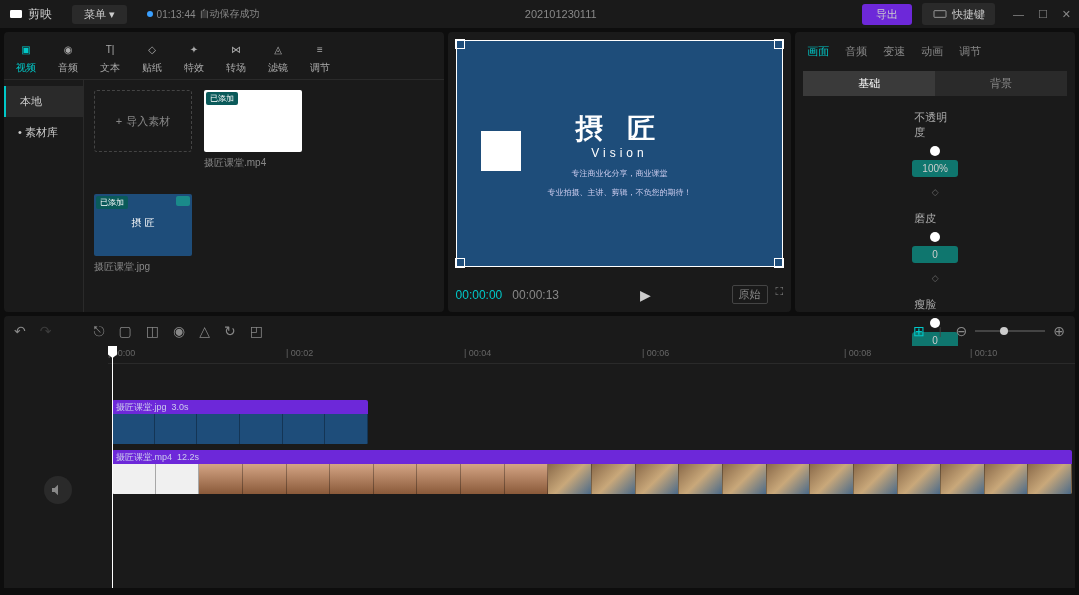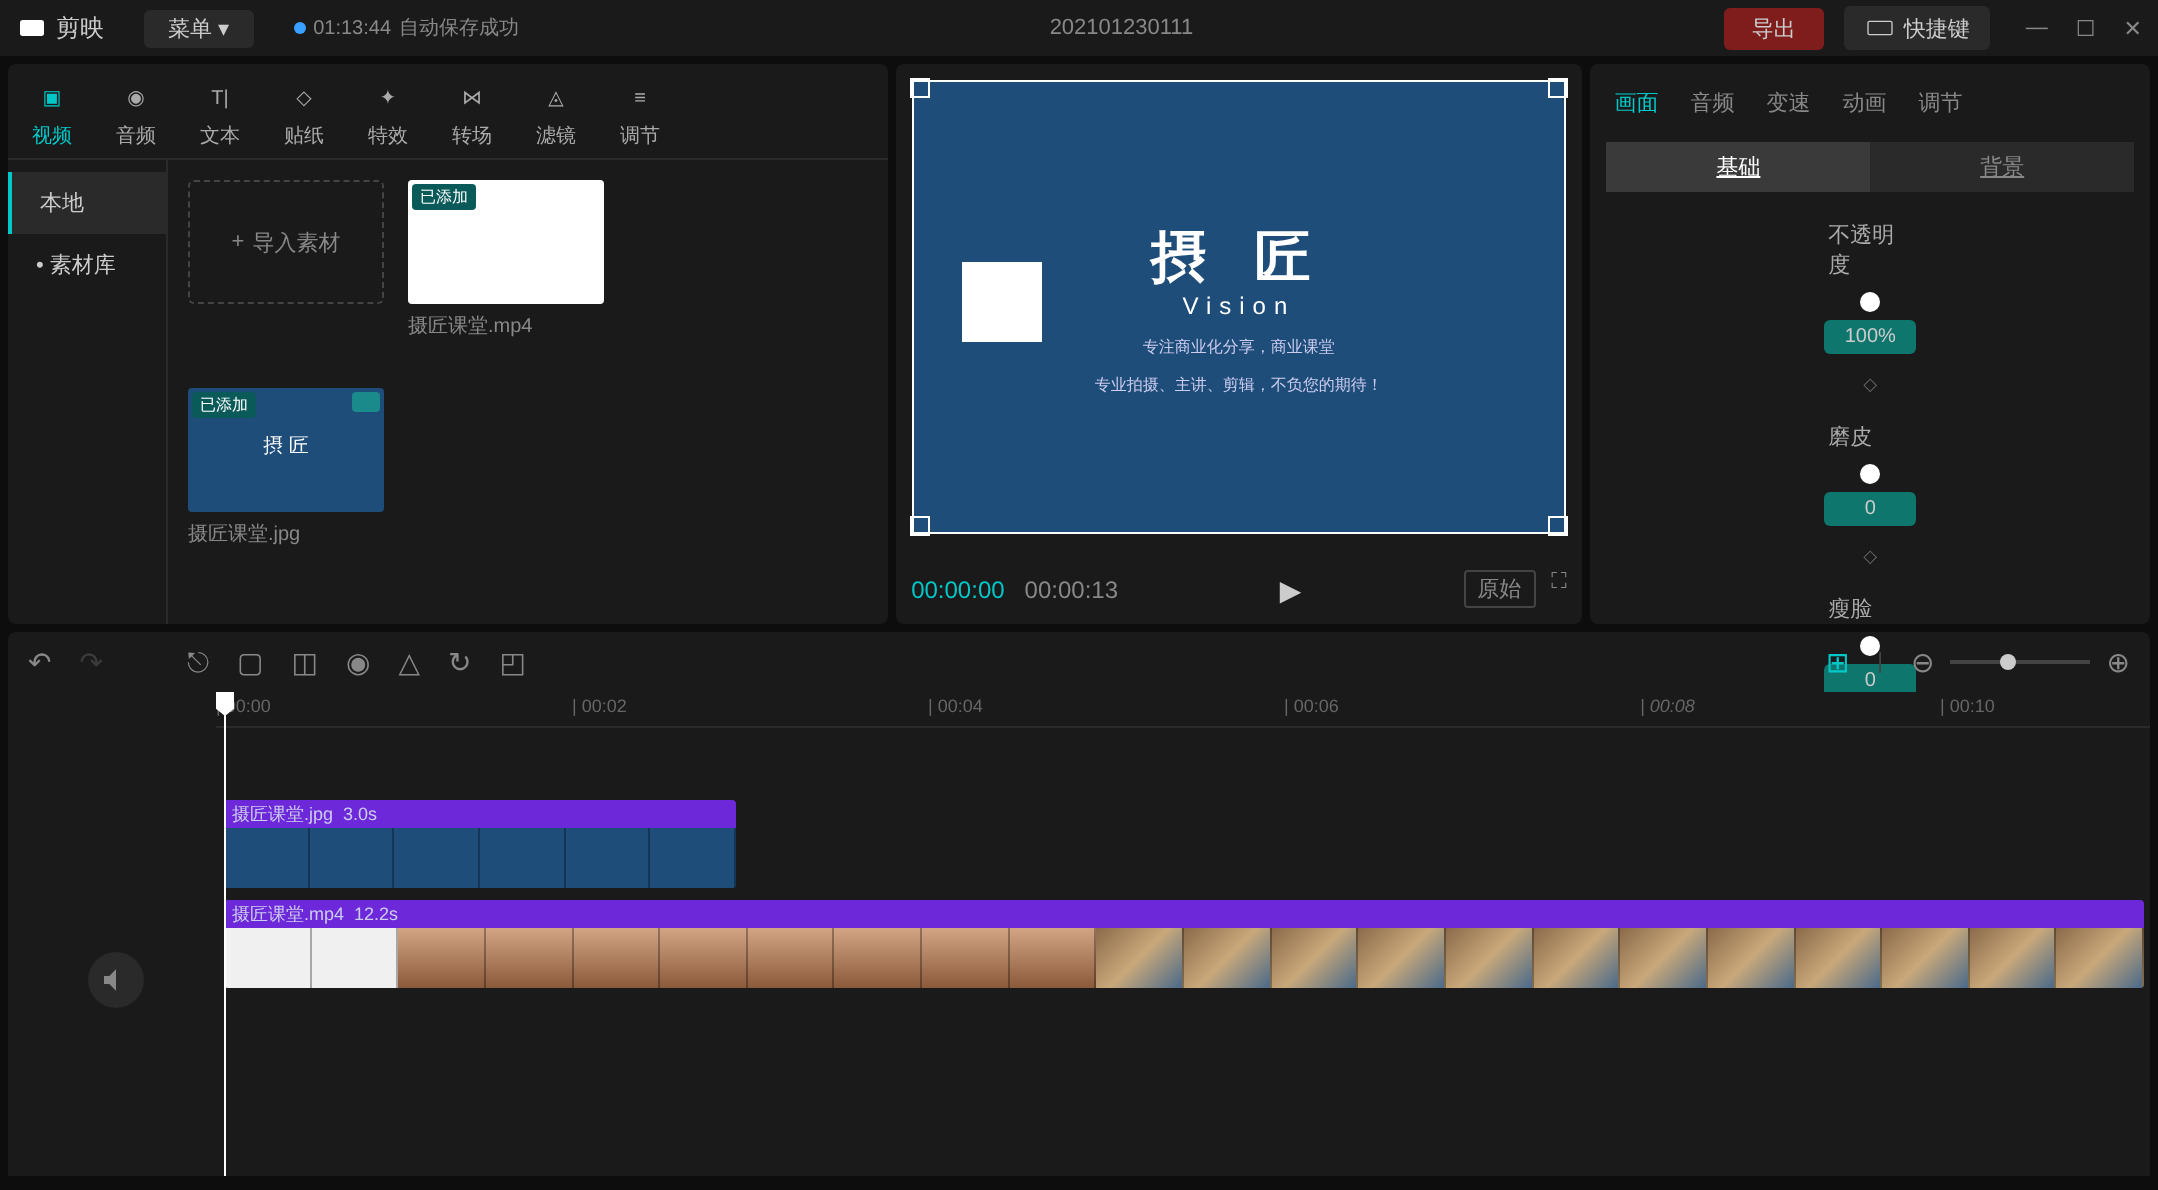--- a/index.html
+++ b/index.html
@@ -5,21 +5,21 @@
     * { margin: 0; padding: 0; box-sizing: border-box; font-family: "Microsoft YaHei", sans-serif; }
     body { background: #0d0d0d; color: #ccc; width: 1079px; height: 595px; overflow: hidden; font-size: 11px; }
     
     .titlebar { height: 28px; background: #1a1a1a; display: flex; align-items: center; padding: 0 8px; gap: 20px; }
     .app-logo { display: flex; align-items: center; gap: 4px; font-size: 12px; }
     .menu-btn { background: #2a2a2a; padding: 2px 12px; border-radius: 3px; font-size: 11px; }
     .autosave { color: #888; font-size: 10px; display: flex; align-items: center; gap: 4px; }
     .dot-blue { width: 6px; height: 6px; background: #3aa0ff; border-radius: 50%; }
     .title-center { flex: 1; text-align: center; color: #888; font-size: 11px; }
     .title-right { display: flex; align-items: center; gap: 10px; }
-    .export-btn { background: #7f1d1d; padding: 3px 14px; border-radius: 3px; font-size: 11px; }
+    .export-btn { background: #6d28d9; padding: 3px 14px; border-radius: 3px; font-size: 11px; }
     .shortcut-btn { background: #2a2a2a; padding: 3px 10px; border-radius: 3px; font-size: 11px; display: flex; align-items: center; gap: 4px; }
     .win-ctrls { display: flex; gap: 14px; margin-left: 8px; color: #888; }
     .win-ctrls span { cursor: pointer; }
     
     .main-row { display: flex; height: 284px; }
     
     .panel-left { width: 440px; background: #1a1a1a; margin: 4px 0 0 4px; border-radius: 4px; display: flex; flex-direction: column; }
     .tool-tabs { display: flex; padding: 8px 12px 4px; gap: 22px; border-bottom: 1px solid #2a2a2a; }
     .tool-tab { display: flex; flex-direction: column; align-items: center; gap: 3px; color: #aaa; font-size: 10px; cursor: pointer; }
     .tool-tab.active { color: #00c8c8; }
@@ -54,21 +54,21 @@
     .pc-time2 { color: #888; font-size: 12px; }
     .pc-play { flex: 1; text-align: center; color: #ccc; font-size: 14px; cursor: pointer; }
     .pc-right { display: flex; gap: 8px; color: #888; font-size: 11px; }
     .pc-btn { border: 1px solid #444; padding: 1px 6px; border-radius: 2px; cursor: pointer; }
     
     .panel-right { width: 280px; background: #1a1a1a; margin: 4px 4px 0 4px; border-radius: 4px; padding: 8px; }
     .prop-tabs { display: flex; gap: 16px; padding: 4px 4px 12px; font-size: 11px; }
     .prop-tab { color: #888; cursor: pointer; }
     .prop-tab.active { color: #00c8c8; }
     .sub-tabs { display: flex; margin-bottom: 14px; }
-    .sub-tab { flex: 1; text-align: center; padding: 5px; background: #2a2a2a; font-size: 11px; color: #888; cursor: pointer; text-decoration: underline; }
+    .sub-tab { flex: 1; text-align: center; padding: 5px; background: #2a2a2a; font-size: 11px; color: #888; cursor: pointer; }
     .sub-tab.active { background: #3a3a3a; color: #fff; }
     .slider-row { display: flex; align-items: center; gap: 10px; margin-bottom: 14px; font-size: 11px; flex-direction: column; }
     .slider-label { width: 42px; color: #aaa; }
     .slider-track { flex: 1; height: 3px; background: #444; position: relative; border-radius: 2px; }
     .slider-fill { position: absolute; height: 100%; background: #00c8c8; border-radius: 2px; }
     .slider-thumb { position: absolute; width: 10px; height: 10px; background: #fff; border-radius: 50%; top: -4px; transform: translateX(-50%); }
     .slider-val { width: 46px; background: #0f766e; text-align: center; padding: 3px 2px; border-radius: 3px; font-size: 10px; }
     .spinner { color: #666; font-size: 9px; }
     .prop-btns { display: flex; justify-content: flex-end; gap: 8px; margin-top: 12px; }
     .prop-btn { background: #2a2a2a; padding: 4px 12px; border-radius: 3px; font-size: 10px; cursor: pointer; }
@@ -292,21 +292,21 @@
     <span class="tl-tool">⊕</span>
   </div>
 </div>
 
 <div class="timeline">
   <div class="ruler" id="ruler">
       <span class="ruler-tick" style="left: 0px;">| 00:00</span>
       <span class="ruler-tick" style="left: 178px;">| 00:02</span>
       <span class="ruler-tick" style="left: 356px;">| 00:04</span>
       <span class="ruler-tick" style="left: 534px;">| 00:06</span>
-      <span class="ruler-tick" style="left: 712px; font-style: italic;">| 00:08</span>
+      <span class="ruler-tick" style="left: 736px;">| 00:08</span>
       <span class="ruler-tick" style="left: 862px;">| 00:10</span>
     </div>
   <div class="playhead"></div>
   <div class="mute-btn">
     <svg viewBox="0 0 24 24" fill="#888">
         <path d="M3 9v6h4l5 5V4L7 9H3z"></path>
       </svg>
   </div>
   <div class="tracks">
     <div style="height:36px"></div>

